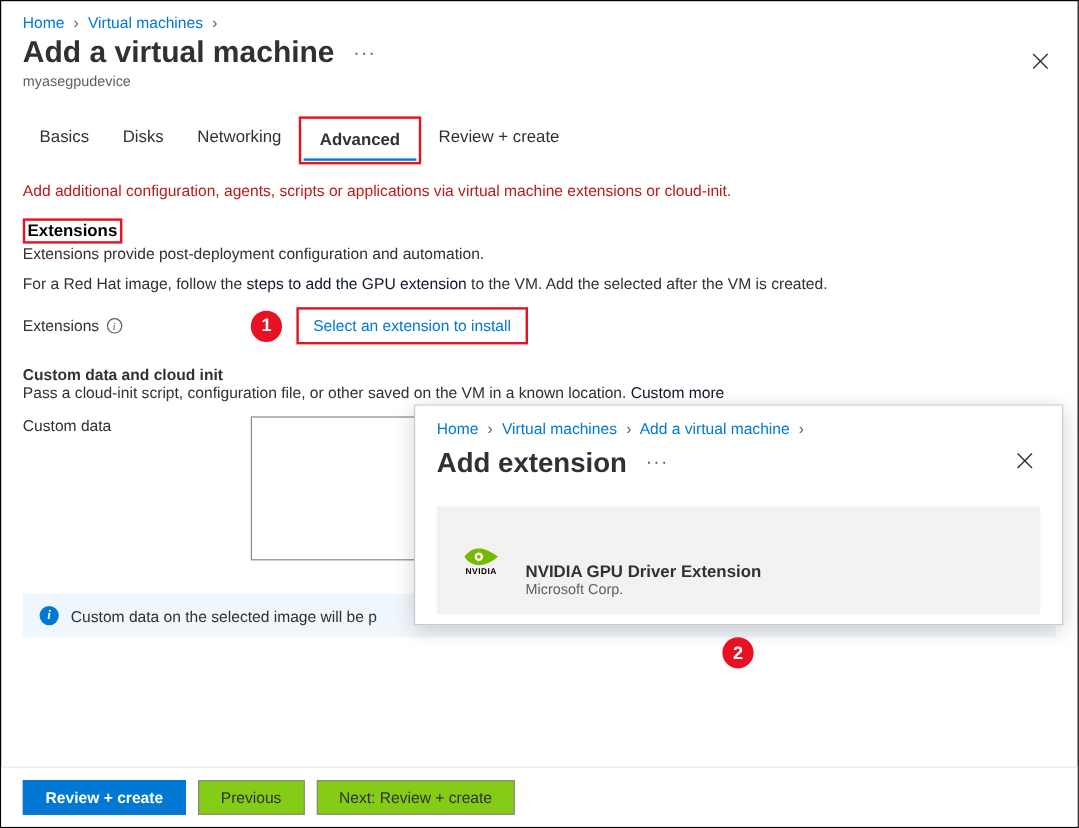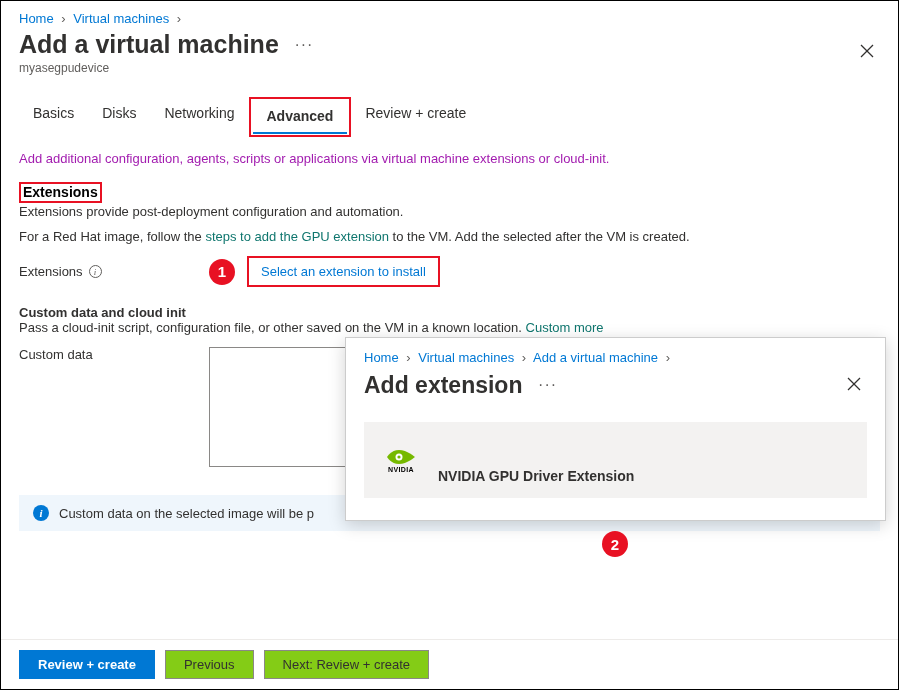--- a/index.html
+++ b/index.html
@@ -59,30 +59,30 @@
     }
     .tab.active {
       border-bottom: 2px solid #0078d4;
       font-weight: 600;
     }
     .highlight-red {
       border: 2px solid #e81123;
       padding: 1px 2px;
     }
     .content { padding: 14px 18px 0 18px; }
-    .desc-text { font-size: 13px; color: #a21caf; margin-bottom: 18px; }
+    .desc-text { font-size: 13px; color: #b91c1c; margin-bottom: 18px; }
     .section-heading {
       font-size: 14px;
       font-weight: 700;
       color: #000;
       display: inline-block;
       margin-bottom: 4px;
     }
     .section-desc { font-size: 13px; color: #323130; margin-bottom: 10px; }
-    .link { color: #0f766e; text-decoration: none; cursor: pointer; }
+    .link { color: #0f172a; text-decoration: none; cursor: pointer; }
     .field-row {
       display: flex;
       align-items: center;
       margin: 12px 0;
     }
     .field-label {
       width: 190px;
       font-size: 13px;
       color: #323130;
       display: flex;
@@ -331,17 +331,18 @@
       <svg class="nvidia-eye" viewBox="0 0 32 18">
         <path d="M14 2 C 14 2 14 7 14 16 C 6 16 2 9 2 9 C 2 9 6 2 14 2 Z" fill="#76b900"></path>
         <path d="M14 2 C 22 2 30 9 30 9 C 30 9 22 16 14 16 C 14 11 14 6 14 2 Z" fill="#76b900"></path>
         <circle cx="14" cy="9" r="3.5" fill="#fff"></circle>
         <circle cx="14" cy="9" r="1.6" fill="#76b900"></circle>
       </svg>
       <span class="nvidia-text">NVIDIA</span>
     </div>
     <div>
       <div class="ext-title">NVIDIA GPU Driver Extension</div>
+      <div class="ext-vendor">Microsoft Corp.</div>
     </div>
   </div>
 
   <span class="callout-num callout-2">2</span>
 </div>
 
 </body></html>

